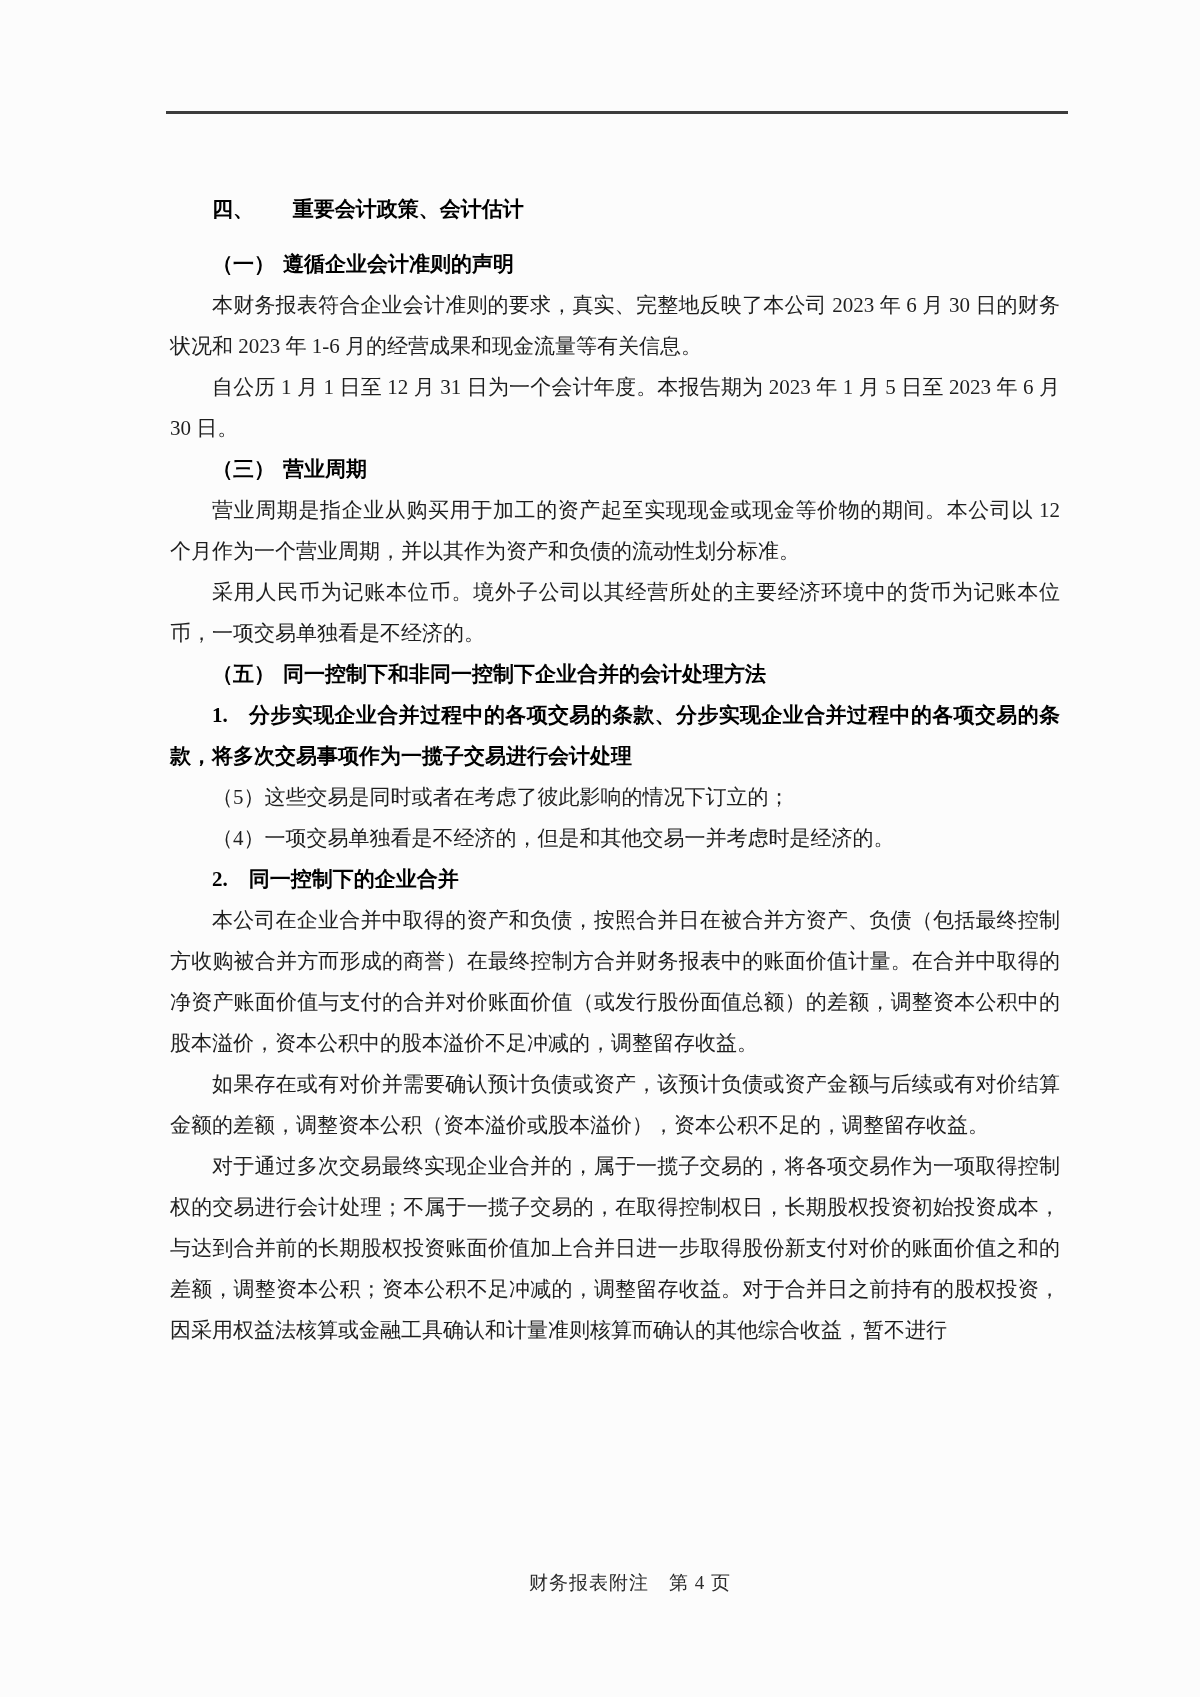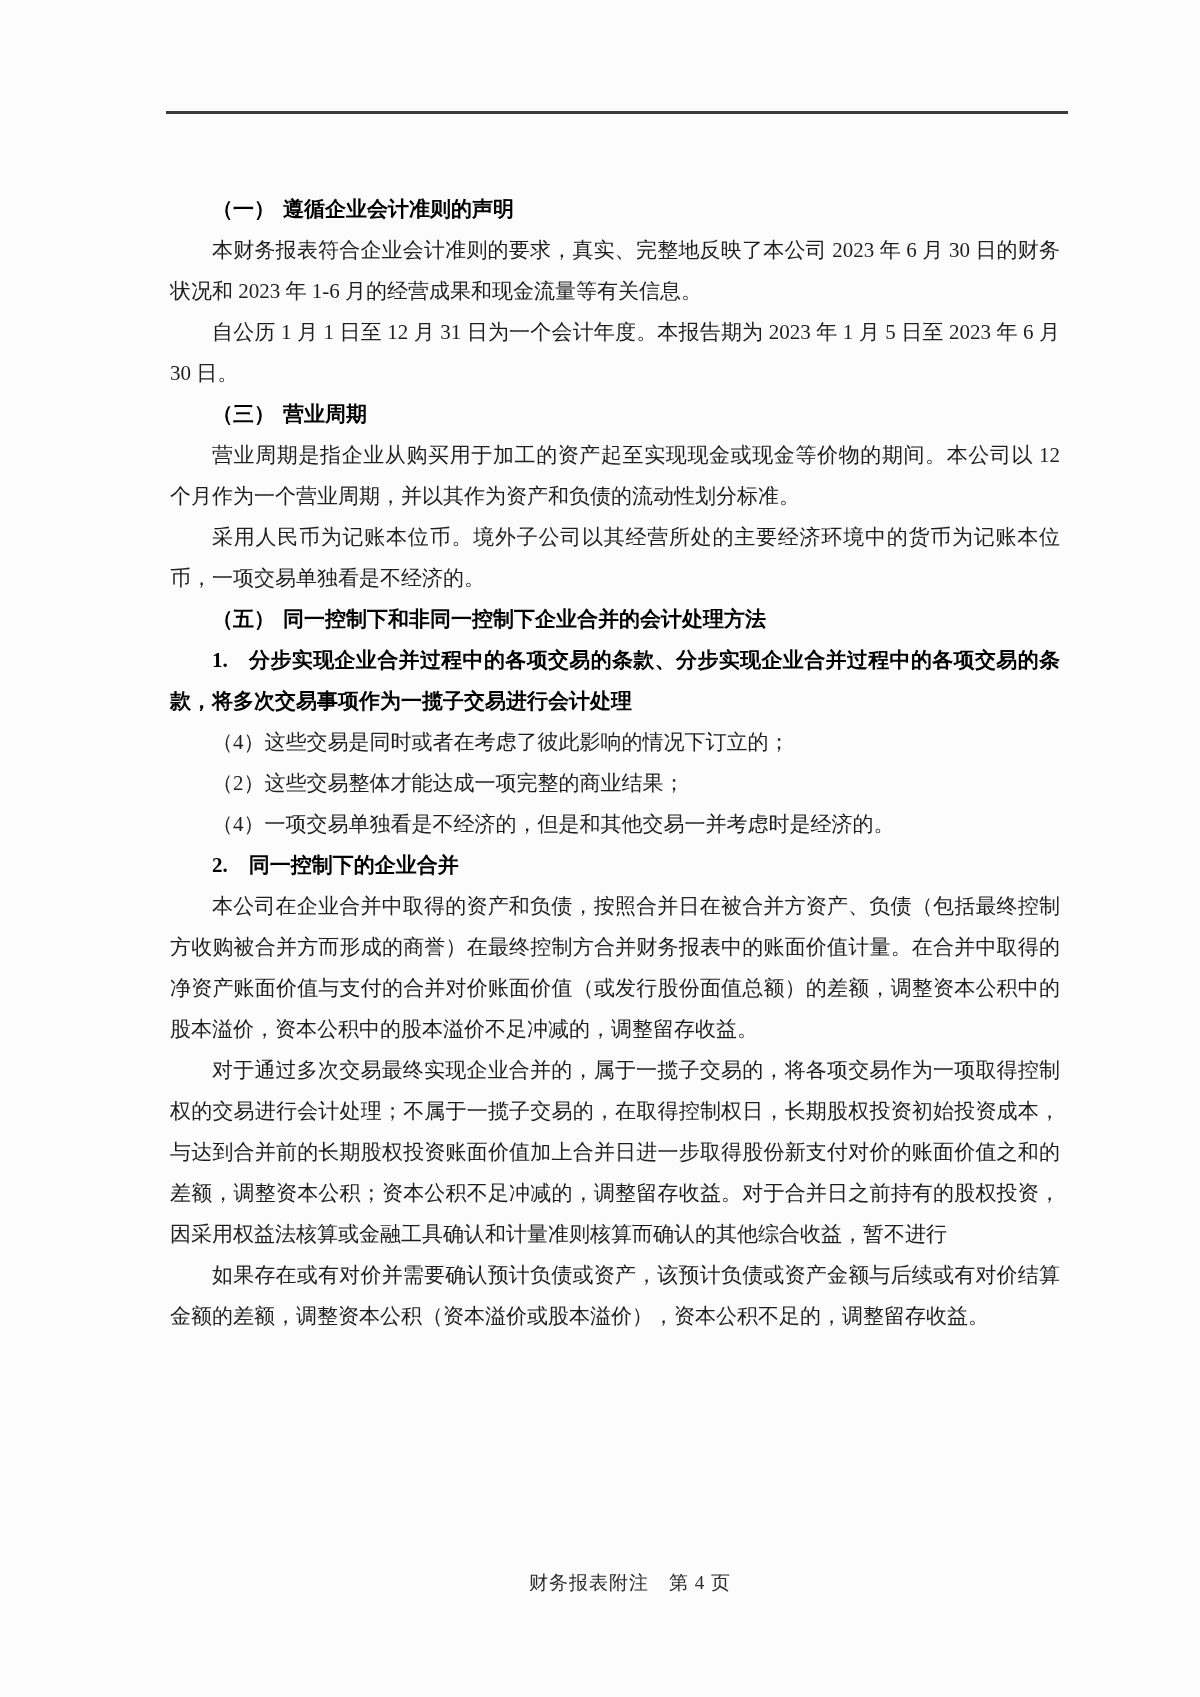--- a/index.html
+++ b/index.html
@@ -50,30 +50,30 @@
     color: #2b2b2b;
     letter-spacing: 1px;
   }
 </style>
 </head>
 <body>
 
 <div class="page" style="background: rgb(252, 252, 252); color: rgb(30, 30, 30);">
   <div class="header-rule" style="background: rgb(60, 60, 60);"></div>
   <div class="doc-body">
+      <p class="h-main"><span class="num">四、</span><span>重要会计政策、会计估计</span></p>
       <p class="h-sub"><span class="num">（一）</span><span>遵循企业会计准则的声明</span></p>
       <p class="para">本财务报表符合企业会计准则的要求，真实、完整地反映了本公司 2023 年 6 月 30 日的财务状况和 2023 年 1-6 月的经营成果和现金流量等有关信息。</p>
       <p class="para">自公历 1 月 1 日至 12 月 31 日为一个会计年度。本报告期为 2023 年 1 月 5 日至 2023 年 6 月 30 日。</p>
       <p class="h-sub"><span class="num">（三）</span><span>营业周期</span></p>
       <p class="para">营业周期是指企业从购买用于加工的资产起至实现现金或现金等价物的期间。本公司以 12 个月作为一个营业周期，并以其作为资产和负债的流动性划分标准。</p>
       <p class="para">采用人民币为记账本位币。境外子公司以其经营所处的主要经济环境中的货币为记账本位币，一项交易单独看是不经济的。</p>
       <p class="h-sub"><span class="num">（五）</span><span>同一控制下和非同一控制下企业合并的会计处理方法</span></p>
       <p class="h-num"><span class="num">1.</span><span>分步实现企业合并过程中的各项交易的条款、分步实现企业合并过程中的各项交易的条款，将多次交易事项作为一揽子交易进行会计处理</span></p>
-      <p class="item">（4）这些交易是同时或者在考虑了彼此影响的情况下订立的；</p>
-      <p class="item">（2）这些交易整体才能达成一项完整的商业结果；</p>
+      <p class="item">（5）这些交易是同时或者在考虑了彼此影响的情况下订立的；</p>
       <p class="item">（4）一项交易单独看是不经济的，但是和其他交易一并考虑时是经济的。</p>
       <p class="h-num"><span class="num">2.</span><span>同一控制下的企业合并</span></p>
       <p class="para">本公司在企业合并中取得的资产和负债，按照合并日在被合并方资产、负债（包括最终控制方收购被合并方而形成的商誉）在最终控制方合并财务报表中的账面价值计量。在合并中取得的净资产账面价值与支付的合并对价账面价值（或发行股份面值总额）的差额，调整资本公积中的股本溢价，资本公积中的股本溢价不足冲减的，调整留存收益。</p>
+      <p class="para">如果存在或有对价并需要确认预计负债或资产，该预计负债或资产金额与后续或有对价结算金额的差额，调整资本公积（资本溢价或股本溢价），资本公积不足的，调整留存收益。</p>
       <p class="para">对于通过多次交易最终实现企业合并的，属于一揽子交易的，将各项交易作为一项取得控制权的交易进行会计处理；不属于一揽子交易的，在取得控制权日，长期股权投资初始投资成本，与达到合并前的长期股权投资账面价值加上合并日进一步取得股份新支付对价的账面价值之和的差额，调整资本公积；资本公积不足冲减的，调整留存收益。对于合并日之前持有的股权投资，因采用权益法核算或金融工具确认和计量准则核算而确认的其他综合收益，暂不进行</p>
-      <p class="para">如果存在或有对价并需要确认预计负债或资产，该预计负债或资产金额与后续或有对价结算金额的差额，调整资本公积（资本溢价或股本溢价），资本公积不足的，调整留存收益。</p>
     </div>
   <div class="page-footer">财务报表附注　第 4 页</div>
 </div>
 
 </body></html>

